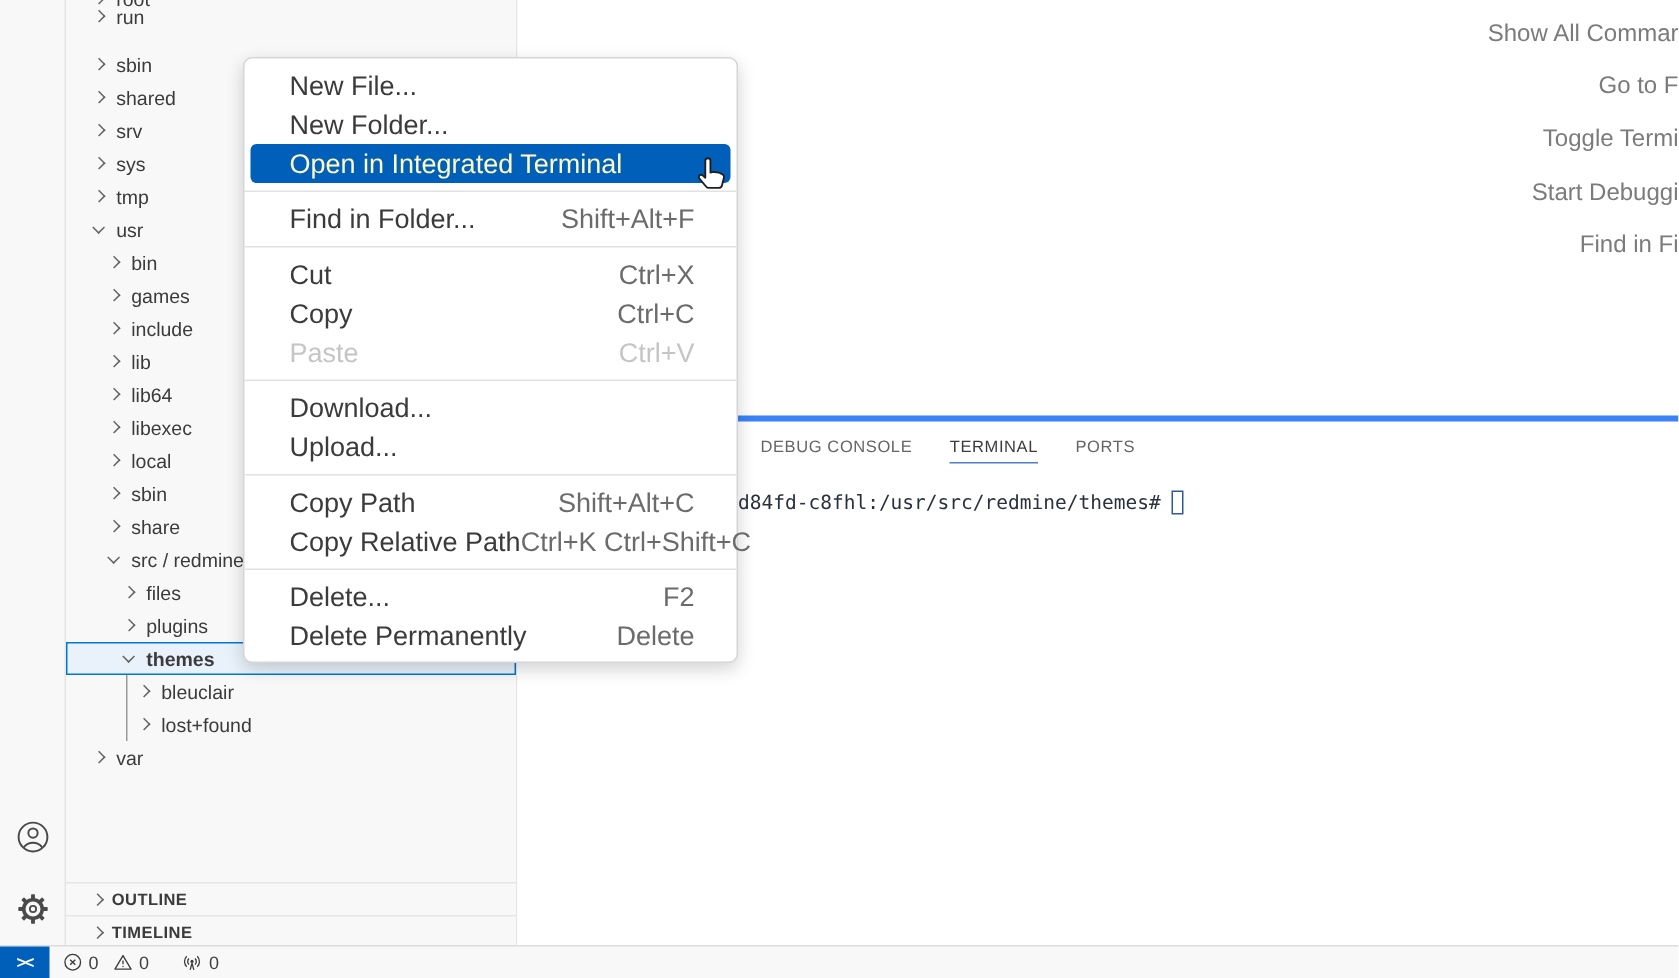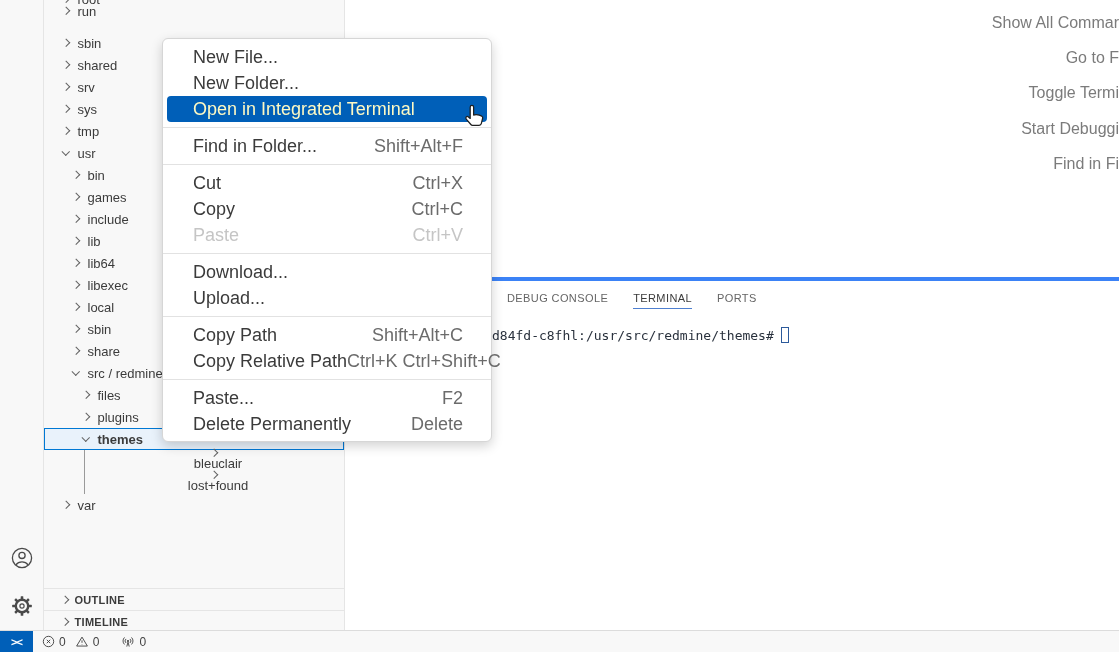--- a/index.html
+++ b/index.html
@@ -25,21 +25,21 @@
   .sidebar {
     position:absolute; left:44px; top:0; width:301px; height:630px;
     background:#f8f8f8; border-right:1px solid #e5e5e5; overflow:hidden;
   }
   .trow {
     position:absolute; left:0; width:100%; height:22px;
     display:flex; align-items:center; font-size:13px; color:#3b3b3b;
     white-space:nowrap; cursor:pointer;
   }
   .lvl0 { padding-left:18px; } .lvl1 { padding-left:28px; }
-  .lvl2 { padding-left:38px; } .lvl3 { padding-left:48px;flex-direction:column; }
+  .lvl2 { padding-left:38px; } .lvl3 { padding-left:48px; }
   .chev {
     display:inline-block; width:5.5px; height:5.5px; flex:none;
     border-right:1.4px solid #646464; border-bottom:1.4px solid #646464;
     margin-right:9px; margin-left:1px;
   }
   .col .chev { transform:rotate(-45deg); }
   .exp .chev { transform:rotate(45deg) translate(-1px,-1px); }
   .trow.selected {
     background:#e9f2fb; outline:1px solid #0078d4; outline-offset:-1px;font-weight:bold;
   }
@@ -328,21 +328,21 @@
   <div class="mi">
     <span>Copy Path</span>
     <span class="sc">Shift+Alt+C</span>
   </div>
   <div class="mi">
     <span>Copy Relative Path</span>
     <span class="sc">Ctrl+K Ctrl+Shift+C</span>
   </div>
   <div class="msep"></div>
   <div class="mi">
-    <span>Paste...</span>
+    <span>Delete...</span>
     <span class="sc">F2</span>
   </div>
   <div class="mi">
     <span>Delete Permanently</span>
     <span class="sc">Delete</span>
   </div>
 </div>
 
 <div class="pointer">
   <svg width="23" height="27" viewBox="0 0 24 28">

